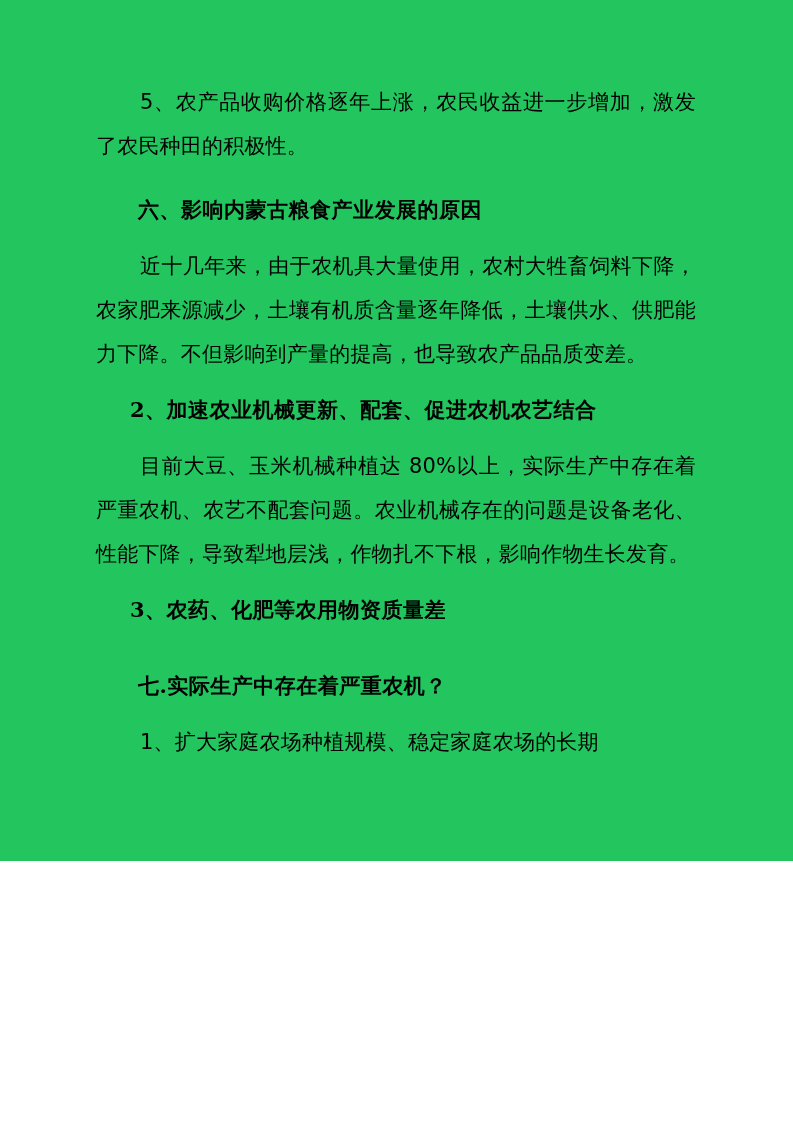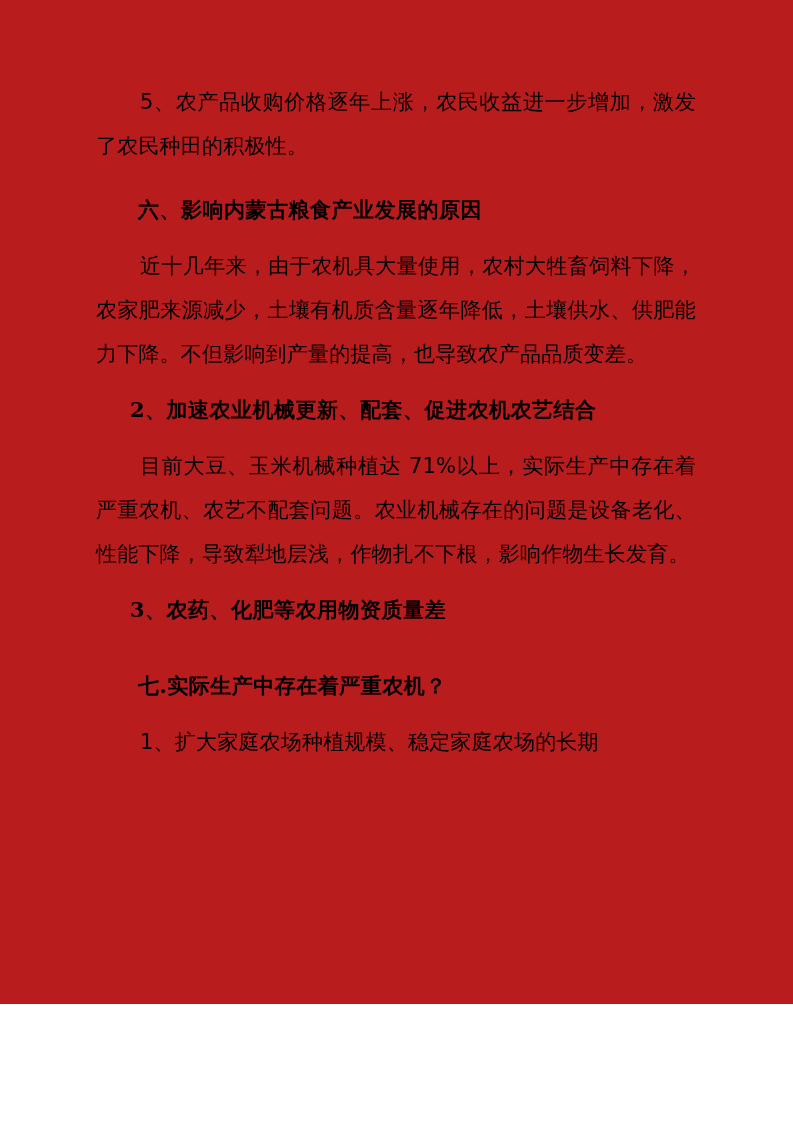--- a/index.html
+++ b/index.html
@@ -6,22 +6,22 @@
     margin: 0;
     padding: 0;
     background: #ffffff;
   }
   body {
     font-family: "DejaVu Sans", "Liberation Sans", sans-serif;
   }
   .page {
     position: relative;
     width: 793px;
-    height: 1004px;
-    background: #b91c1c;
+    height: 861px;
+    background: #22c55e;
     box-sizing: border-box;
     overflow: hidden;
   }
   .content {
     position: absolute;
     left: 96px;
     top: 80px;
     width: 600px;
   }
   .para {
@@ -73,21 +73,21 @@
 
     <div class="spacer-sm"></div>
 
     <p class="heading indent-h">六、影响内蒙古粮食产业发展的原因</p>
 
 
     <p class="para indent2">近十几年来，由于农机具大量使用，农村大牲畜饲料下降，农家肥来源减少，土壤有机质含量逐年降低，土壤供水、供肥能力下降。不但影响到产量的提高，也导致农产品品质变差。</p>
 
     <p class="heading indent1">2、加速农业机械更新、配套、促进农机农艺结合</p>
 
-    <p class="para indent2">目前大豆、玉米机械种植达 71%以上，实际生产中存在着严重农机、农艺不配套问题。农业机械存在的问题是设备老化、性能下降，导致犁地层浅，作物扎不下根，影响作物生长发育。</p>
+    <p class="para indent2">目前大豆、玉米机械种植达 80%以上，实际生产中存在着严重农机、农艺不配套问题。农业机械存在的问题是设备老化、性能下降，导致犁地层浅，作物扎不下根，影响作物生长发育。</p>
 
     <p class="heading indent1">3、农药、化肥等农用物资质量差</p>
 
 
     <div class="spacer-sm"></div>
 
     <p class="heading indent-h">七.实际生产中存在着严重农机？</p>
 
     <p class="para indent2">1、扩大家庭农场种植规模、稳定家庭农场的长期</p>
 

